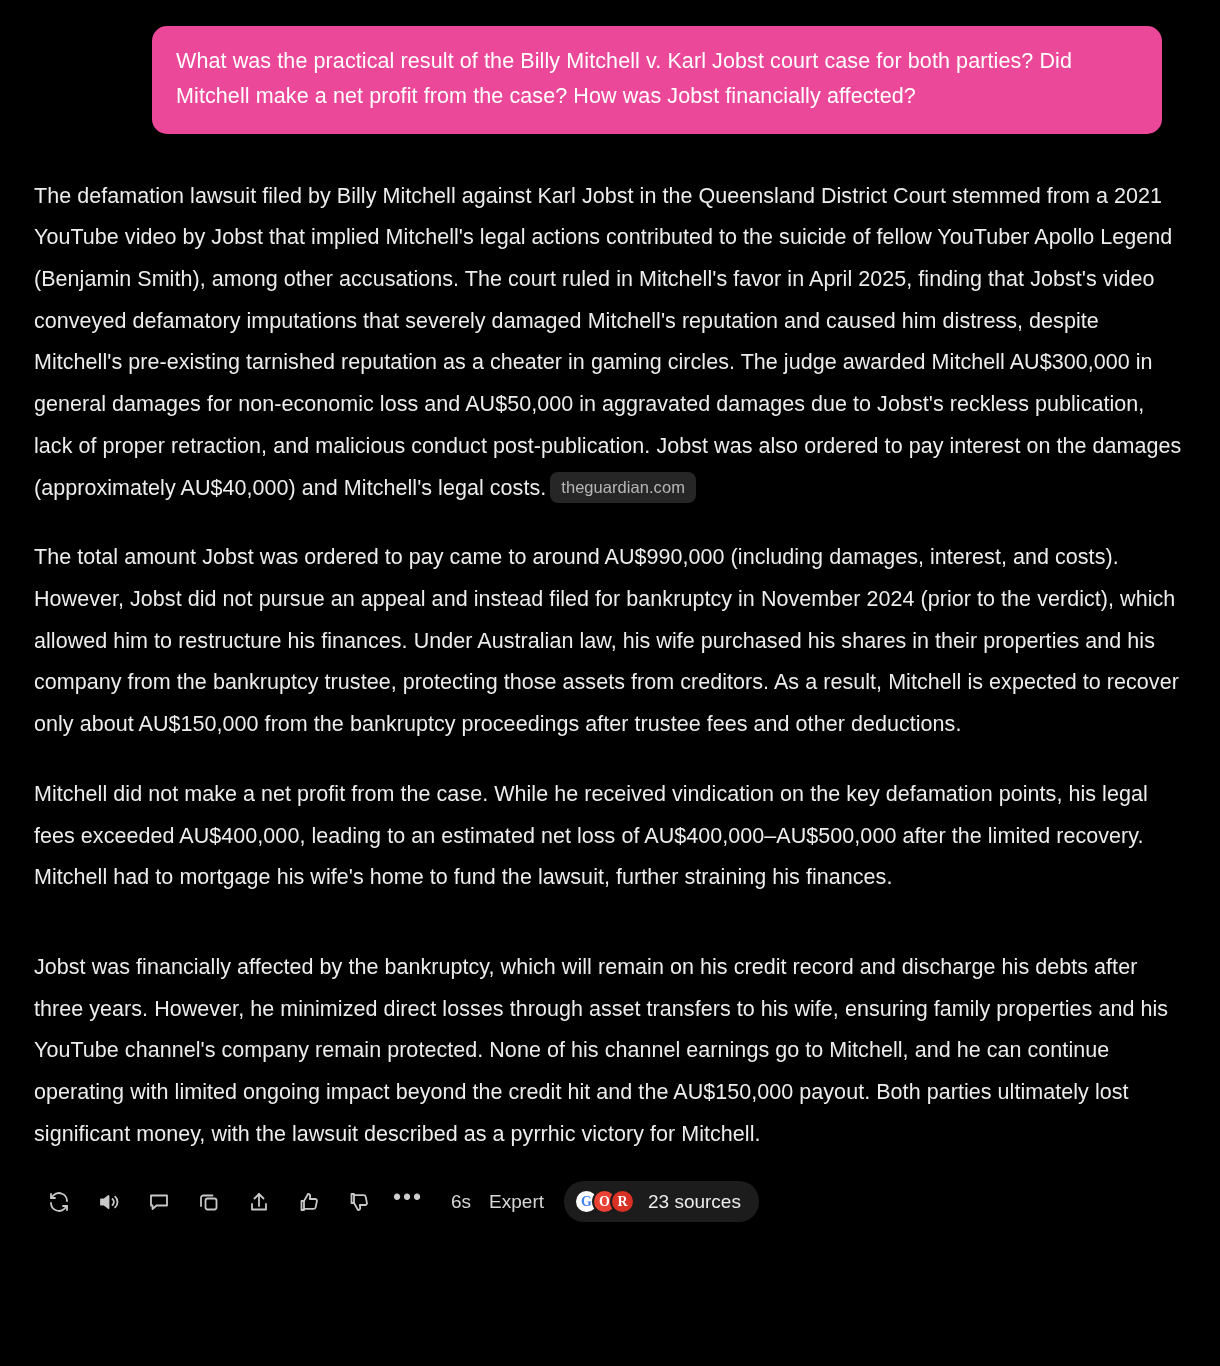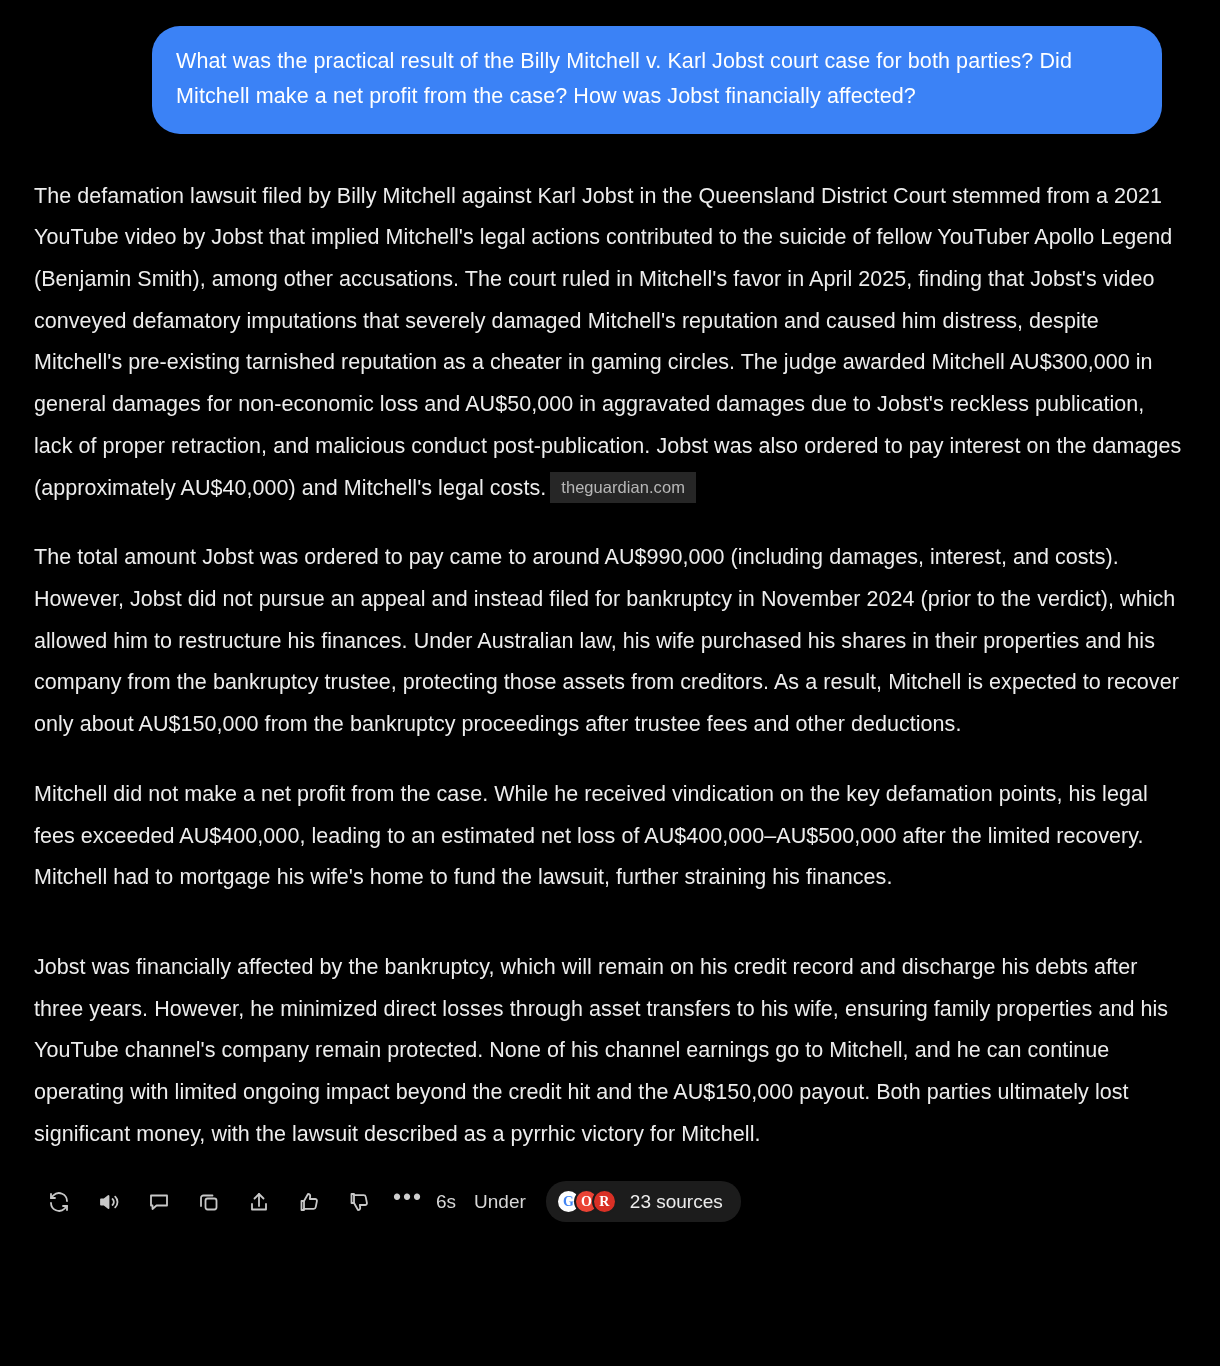--- a/index.html
+++ b/index.html
@@ -22,22 +22,22 @@
     padding: 0;
   }
 
   
   .prompt-row {
     display: flex;
     justify-content: flex-end;
     padding: 26px 58px 0 58px;
   }
   .prompt-bubble {
-    background: #3b82f6;
-    border-radius: 28px;
+    background: #ec4899;
+    border-radius: 15px;
     padding: 18px 24px 20px 24px;
     max-width: 1010px;
     box-sizing: border-box;
   }
   .prompt-text {
     font-size: 21.5px;
     line-height: 1.62;
     color: #ffffff;
     letter-spacing: 0.1px;
   }
@@ -57,21 +57,21 @@
     margin-bottom: 12px;
     margin-top: 48px;
   }
   .src-chip {
     display: inline-block;
     background: #262626;
     color: #b7b7b7;
     font-size: 16.5px;
     line-height: 1;
     padding: 7px 11px 8px 11px;
-    border-radius: 0;
+    border-radius: 8px;
     vertical-align: 2px;
     margin-left: 4px;
     white-space: nowrap;
   }
 
   
   .actionbar {
     display: flex;
     align-items: center;
     gap: 0px;
@@ -97,21 +97,21 @@
     font-size: 23px;
     letter-spacing: 2px;
     line-height: 1;
     padding-bottom: 9px;
     box-sizing: border-box;
     cursor: pointer;
   }
   .meta {
     color: #d7d7d7;
     font-size: 19px;
-    margin-left: 4px;
+    margin-left: 19px;
     margin-right: 18px;
   }
   .model {
     color: #d7d7d7;
     font-size: 19px;
     margin-right: 20px;
   }
   .sources-pill {
     display: flex;
     align-items: center;
@@ -218,21 +218,21 @@
     <div class="act" title="Bad response">
       <svg width="24" height="24" viewBox="0 0 24 24" fill="none" stroke="currentColor" stroke-width="1.8" stroke-linecap="round" stroke-linejoin="round">
         <path d="M7 13V4H4.5v9z"></path>
         <path d="M7 13l4 7c1.6 0 2.4-1 2.2-2.3L12.8 15h5.3c1.2 0 2-1 1.8-2.1l-1.2-6c-.2-1-1-1.7-2-1.7H7"></path>
       </svg>
     </div>
 
     <div class="dots">•••</div>
 
     <div class="meta">6s</div>
-    <div class="model">Under</div>
+    <div class="model">Expert</div>
 
     <div class="sources-pill">
       <div class="favicons">
         <div class="fav fav-g">G</div>
         <div class="fav fav-o">O</div>
         <div class="fav fav-r">R</div>
       </div>
       <div class="sources-label">23 sources</div>
     </div>
 

